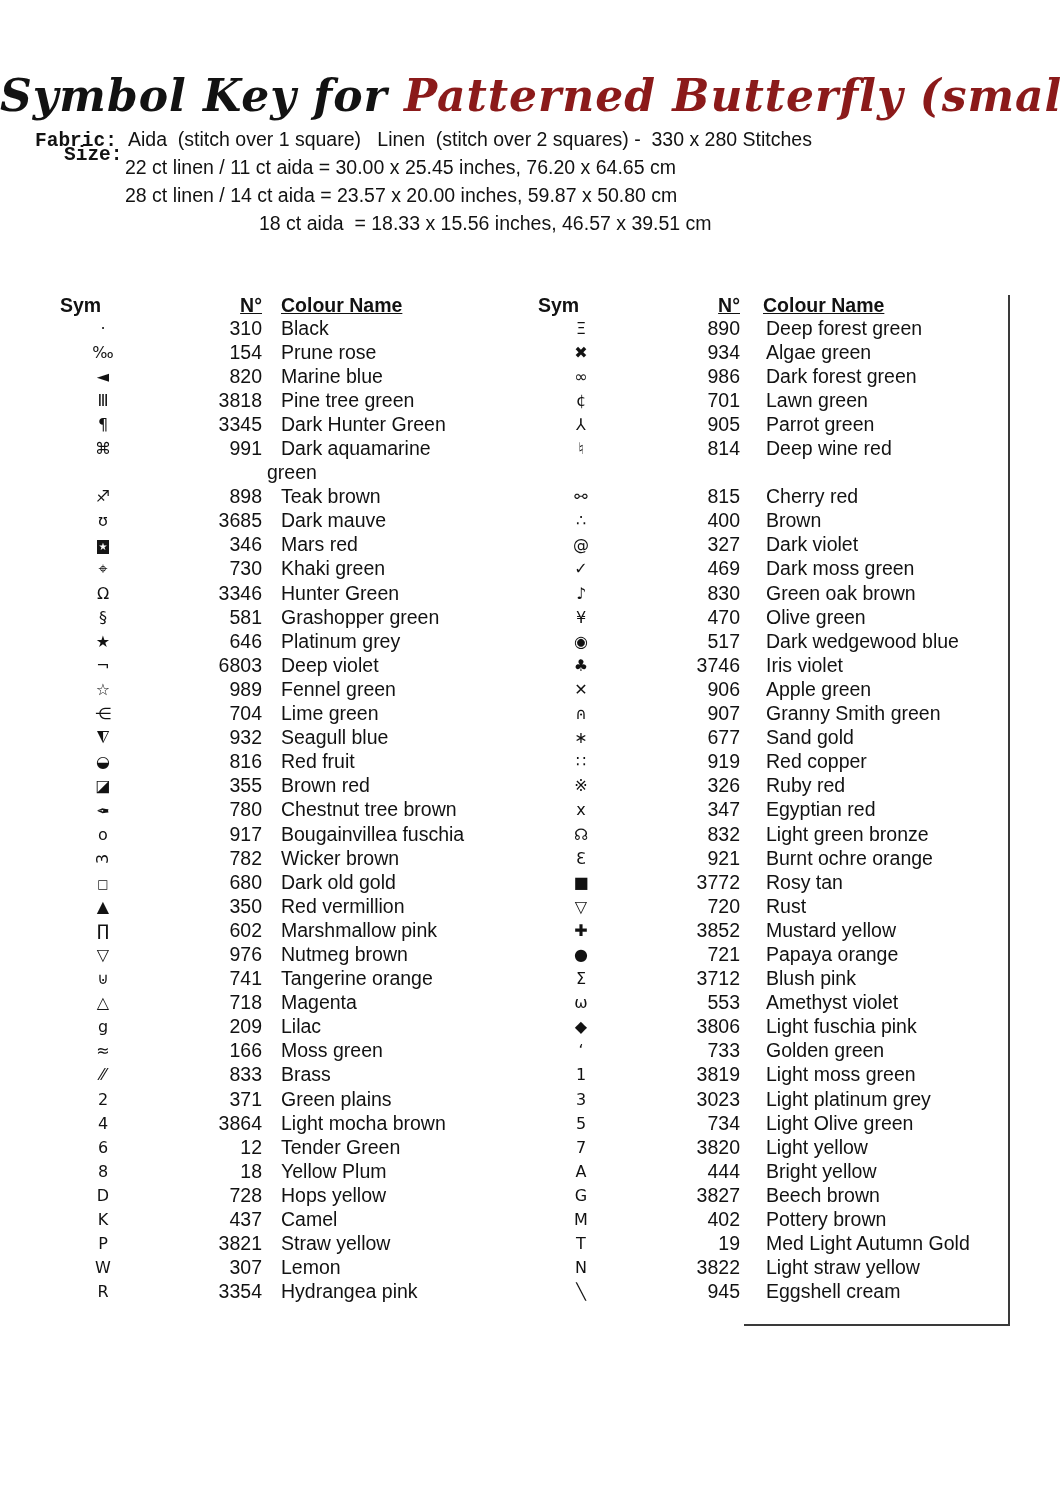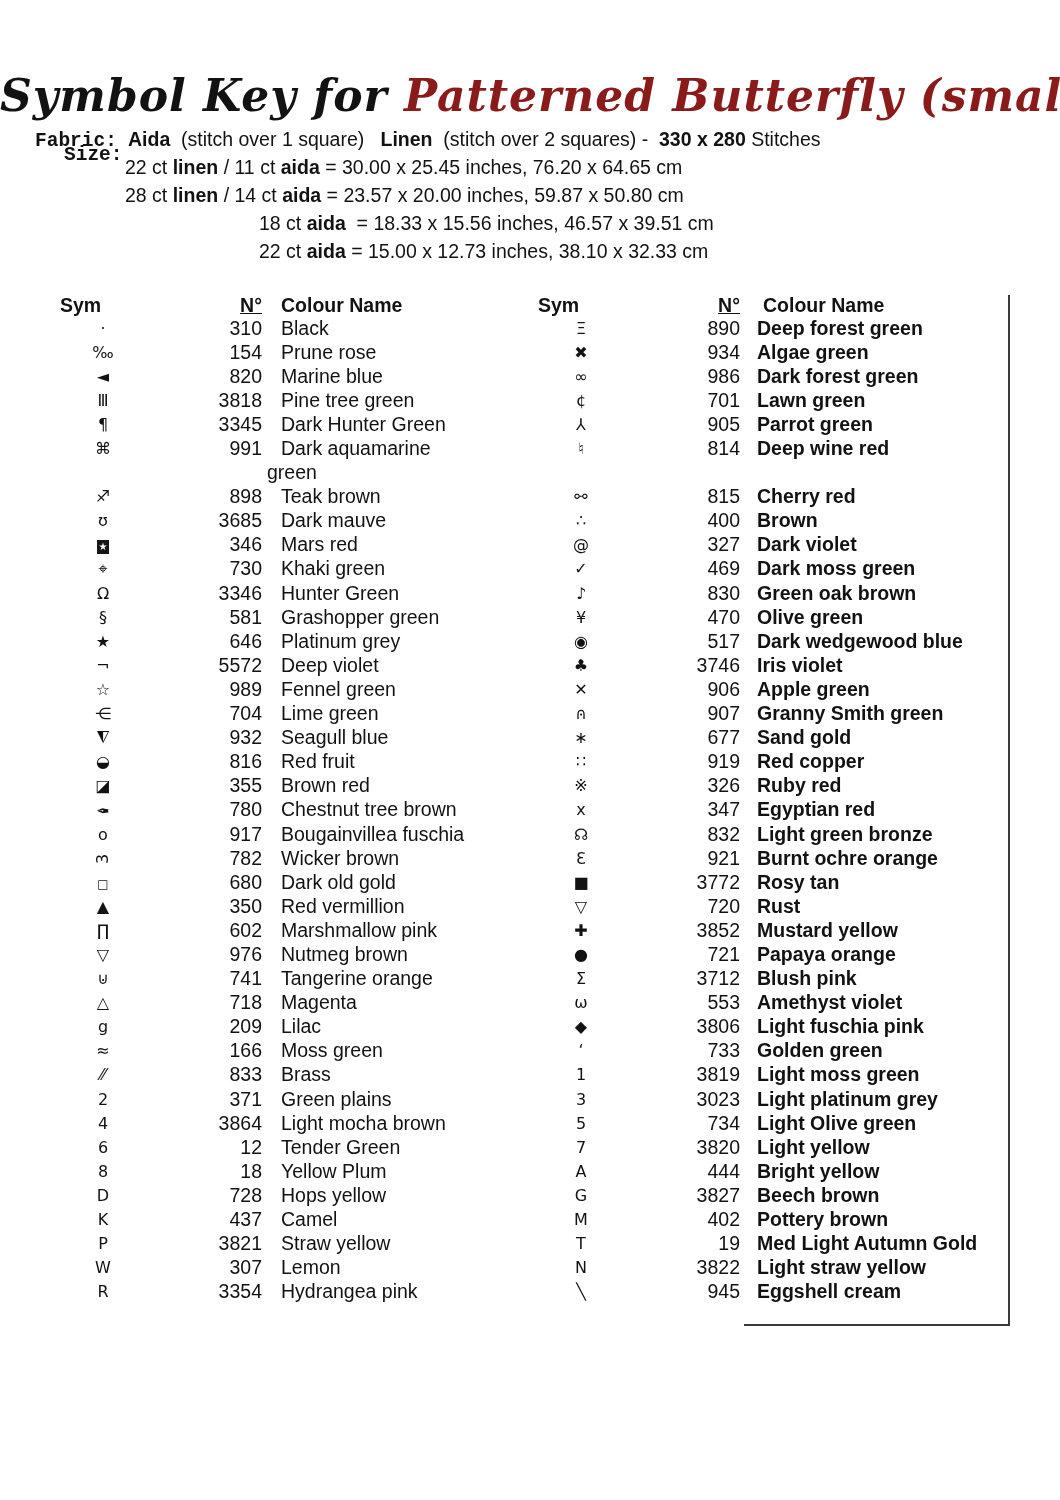--- a/index.html
+++ b/index.html
@@ -7,45 +7,45 @@
         font-family:"Liberation Sans",sans-serif;color:#121212;overflow:hidden;}
 
   
   .title{position:absolute;top:70px;left:0;width:100%;text-align:center;
          font-family:"DejaVu Serif",serif;font-style:italic;font-weight:bold;
          font-size:44px;letter-spacing:1px;white-space:pre;}
   .title .t-red{color:#8b1a1a;}
 
   
   .meta{position:absolute;font-size:19.5px;white-space:pre;line-height:23px;}
-  .b{font-weight:bold;}
+  .b{font-weight:normal;}
   .lbl{font-weight:bold;font-family:Liberation Mono, monospace;}
   .fabric-line{top:128px;left:35px;}
   .fabric-line .lbl{display:inline-block;width:93px;}
   .size-label{top:144px;left:35px;margin-left:29px;}
   .size-l1{top:156px;left:125px;}
   .size-l2{top:184px;left:125px;}
   .size-l3{top:212px;left:259px;}
   .size-l4{top:240px;left:259px;}
 
   
   .ktable{position:absolute;top:294px;font-size:19.5px;}
   .ktable.left{left:60px;width:430px;}
   .ktable.right{left:538px;width:472px;}
   .thead{display:flex;height:22px;font-weight:bold;}
   .h-sym{width:86px;}
   .h-n{width:116px;text-align:right;text-decoration:underline;}
-  .h-name{margin-left:19px;}
+  .h-name{margin-left:19px;text-decoration:underline;}
   .ktable.right .h-name{margin-left:23px;}
   .trow{display:flex;height:24.1px;align-items:center;}
   .cell{display:block;}
   .cell.sym{width:86px;text-align:center;font-family:"DejaVu Sans",sans-serif;font-size:16px;}
   .cell.num{width:116px;text-align:right;}
   .cell.name{padding-left:19px;white-space:nowrap;}
-  .ktable.right .cell.name{padding-left:17px;font-weight:bold;}
+  .ktable.right .cell.name{padding-left:26px;}
   .cell.name.wrap{padding-left:5px;}
 
   
   .g{display:inline-block;line-height:1;}
   .g.rot180{transform:rotate(180deg);}
   .g.rotm90{transform:rotate(-90deg);}
   .g.inv{background:#161616;color:#ffffff;font-size:10px;line-height:12px;padding:1px 2px;}
   .g.sm{font-size:12px;}
   .g.udot{position:relative;}
   .g.udot::after{content:"•";position:absolute;left:50%;top:40%;transform:translateX(-50%);font-size:7px;}
@@ -60,21 +60,20 @@
 <div class="page">
 
   <div class="title"><span>Symbol Key for </span><span class="t-red">Patterned Butterfly (small)</span></div>
 
   <div class="meta fabric-line"><span class="lbl">Fabric:</span><span><span class="b">Aida</span><span>  (stitch over 1 square)   </span><span class="b">Linen</span><span>  (stitch over 2 squares) -  </span><span class="b">330 x 280</span><span> Stitches</span></span></div>
 
   <div class="meta size-label lbl">Size:</div>
   <div class="meta size-l1"><span>22 ct </span><span class="b">linen</span><span> / 11 ct </span><span class="b">aida</span><span> = 30.00 x 25.45 inches, 76.20 x 64.65 cm</span></div>
   <div class="meta size-l2"><span>28 ct </span><span class="b">linen</span><span> / 14 ct </span><span class="b">aida</span><span> = 23.57 x 20.00 inches, 59.87 x 50.80 cm</span></div>
   <div class="meta size-l3"><span>18 ct </span><span class="b">aida</span><span>  = 18.33 x 15.56 inches, 46.57 x 39.51 cm</span></div>
-  <div class="meta size-l4"><span>22 ct </span><span class="b">aida</span><span> = 15.00 x 12.73 inches, 38.10 x 32.33 cm</span></div>
 
   <div class="ktable left">
     <div class="thead">
       <span class="h-sym">Sym</span>
       <span class="h-n">N°</span>
       <span class="h-name">Colour Name</span>
     </div>
     <div class="rows">
         <div class="trow">
           <span class="cell sym"><span class="g">·</span></span>
@@ -141,21 +140,21 @@
           <span class="cell num">581</span>
           <span class="cell name">Grashopper green</span>
         </div>
         <div class="trow">
           <span class="cell sym"><span class="g">★</span></span>
           <span class="cell num">646</span>
           <span class="cell name">Platinum grey</span>
         </div>
         <div class="trow">
           <span class="cell sym"><span class="g">¬</span></span>
-          <span class="cell num">5572</span>
+          <span class="cell num">6803</span>
           <span class="cell name">Deep violet</span>
         </div>
         <div class="trow">
           <span class="cell sym"><span class="g">☆</span></span>
           <span class="cell num">989</span>
           <span class="cell name">Fennel green</span>
         </div>
         <div class="trow">
           <span class="cell sym"><span class="g">⋲</span></span>
           <span class="cell num">704</span>

